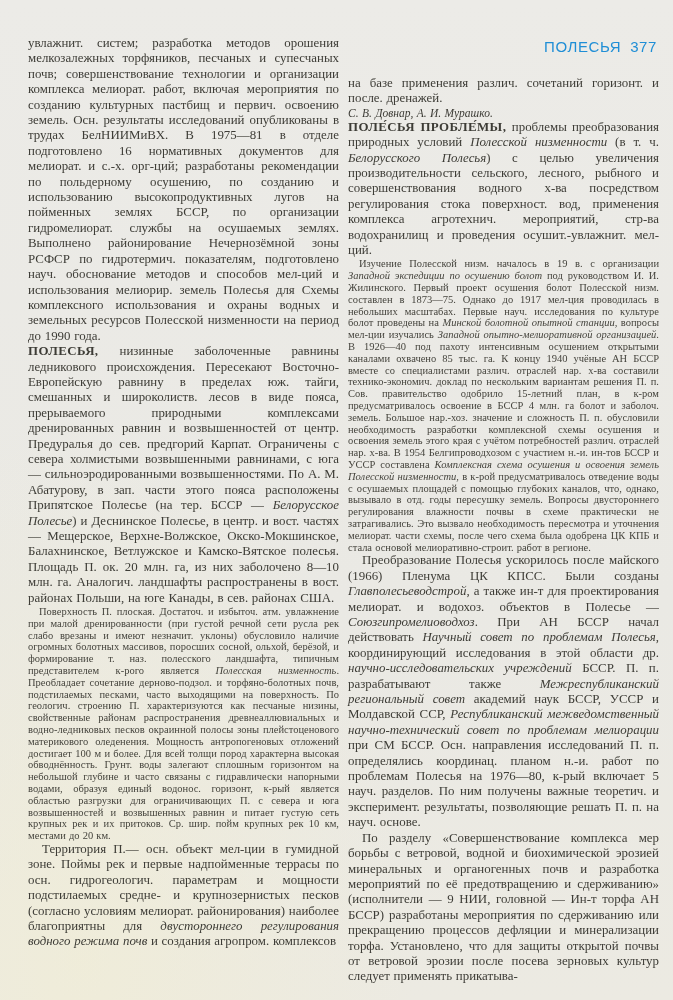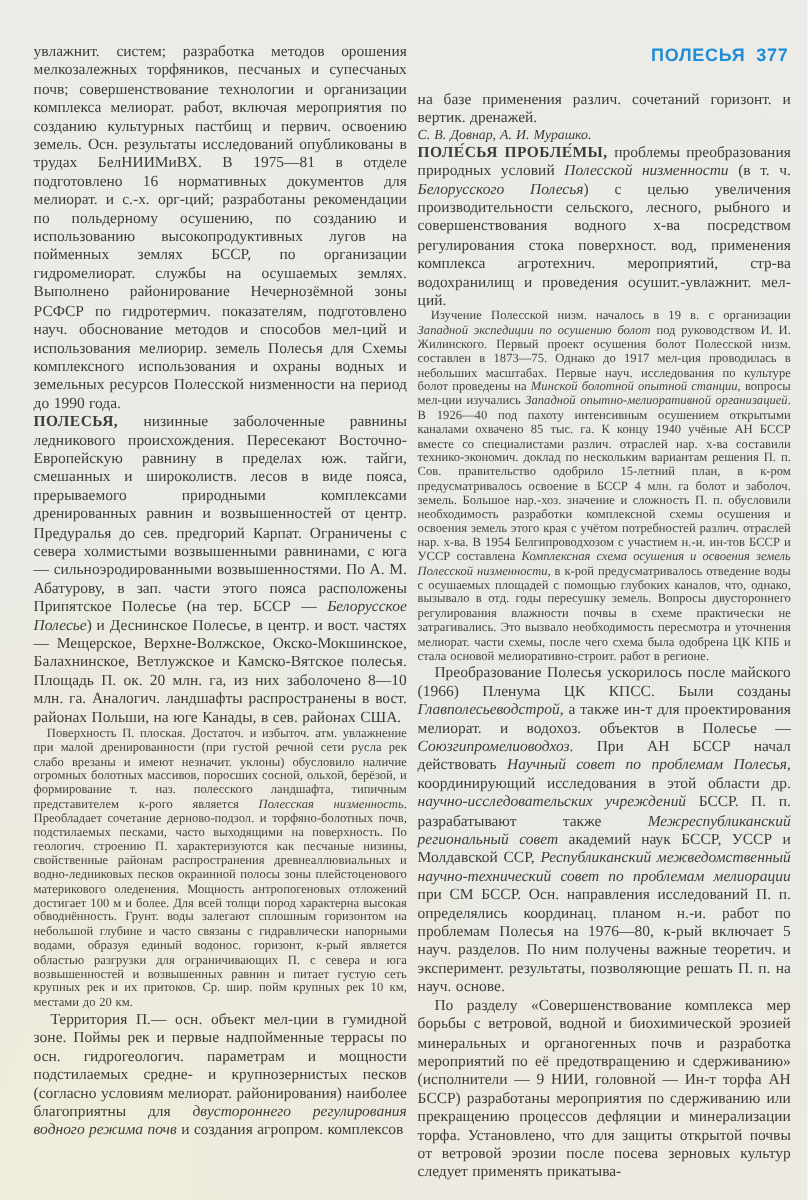--- a/index.html
+++ b/index.html
@@ -20,21 +20,21 @@
     padding: 36px 14px 0 28px;
   }
   .columns {
     display: flex;
     gap: 9px;
   }
   .col { width: 311px; }
 
   .running-head {
     font-family: "Liberation Sans", "DejaVu Sans", sans-serif;
-    font-weight: bold;
+    font-weight: normal;
     font-size: 15px;
     line-height: 17px;
     text-align: right;
     letter-spacing: 0.6px;
     margin: 2px 2px 21px 0;
   }
   .running-head .pageno { margin-left: 9px; }
 
   p.blk {
     margin: 0;
@@ -74,21 +74,21 @@
     <div class="col" id="col-left">
         <p class="blk body-cont"><span>увлажнит. систем; разработка методов орошения мелкозалежных торфяников, песчаных и супесчаных почв; совершенствование технологии и организации комплекса мелиорат. работ, включая мероприятия по созданию культурных пастбищ и первич. освоению земель. Осн. результаты исследований опубликованы в трудах БелНИИМиВХ. В 1975—81 в отделе подготовлено 16 нормативных документов для мелиорат. и с.-х. орг-ций; разработаны рекомендации по польдерному осушению, по созданию и использованию высокопродуктивных лугов на пойменных землях БССР, по организации гидромелиорат. службы на осушаемых землях. Выполнено районирование Нечернозёмной зоны РСФСР по гидротермич. показателям, подготовлено науч. обоснование методов и способов мел-ций и использования мелиорир. земель Полесья для Схемы комплексного использования и охраны водных и земельных ресурсов Полесской низменности на период до 1990 года.</span></p>
         <p class="blk entry"><span class="bold">ПОЛЕСЬЯ, </span><span>низинные заболоченные равнины ледникового происхождения. Пересекают Восточно-Европейскую равнину в пределах юж. тайги, смешанных и широколиств. лесов в виде пояса, прерываемого природными комплексами дренированных равнин и возвышенностей от центр. Предуралья до сев. предгорий Карпат. Ограничены с севера холмистыми возвышенными равнинами, с юга — сильноэродированными возвышенностями. По А. М. Абатурову, в зап. части этого пояса расположены Припятское Полесье (на тер. БССР — </span><span class="italic">Белорусское Полесье</span><span>) и Деснинское Полесье, в центр. и вост. частях — Мещерское, Верхне-Волжское, Окско-Мокшинское, Балахнинское, Ветлужское и Камско-Вятское полесья. Площадь П. ок. 20 млн. га, из них заболочено 8—10 млн. га. Аналогич. ландшафты распространены в вост. районах Польши, на юге Канады, в сев. районах США.</span></p>
         <p class="blk petit"><span>Поверхность П. плоская. Достаточ. и избыточ. атм. увлажнение при малой дренированности (при густой речной сети русла рек слабо врезаны и имеют незначит. уклоны) обусловило наличие огромных болотных массивов, поросших сосной, ольхой, берёзой, и формирование т. наз. полесского ландшафта, типичным представителем к-рого является </span><span class="italic">Полесская низменность</span><span>. Преобладает сочетание дерново-подзол. и торфяно-болотных почв, подстилаемых песками, часто выходящими на поверхность. По геологич. строению П. характеризуются как песчаные низины, свойственные районам распространения древнеаллювиальных и водно-ледниковых песков окраинной полосы зоны плейстоценового материкового оледенения. Мощность антропогеновых отложений достигает 100 м и более. Для всей толщи пород характерна высокая обводнённость. Грунт. воды залегают сплошным горизонтом на небольшой глубине и часто связаны с гидравлически напорными водами, образуя единый водонос. горизонт, к-рый является областью разгрузки для ограничивающих П. с севера и юга возвышенностей и возвышенных равнин и питает густую сеть крупных рек и их притоков. Ср. шир. пойм крупных рек 10 км, местами до 20 км.</span></p>
         <p class="blk body"><span>Территория П.— осн. объект мел-ции в гумидной зоне. Поймы рек и первые надпойменные террасы по осн. гидрогеологич. параметрам и мощности подстилаемых средне- и крупнозернистых песков (согласно условиям мелиорат. районирования) наиболее благоприятны для </span><span class="italic">двустороннего регулирования водного режима почв</span><span> и создания агропром. комплексов</span></p>
       </div>
     <div class="col" id="col-right">
       <div class="running-head" style="color: rgb(31, 142, 214);">
         <span>ПОЛЕСЬЯ</span><span class="pageno">377</span>
       </div>
-    <p class="blk body-cont"><span>на базе применения различ. сочетаний горизонт. и вертик. дренажей.</span></p>
+    <p class="blk body-cont"><span>на базе применения различ. сочетаний горизонт. и после. дренажей.</span></p>
         <p class="blk byline"><span class="italic">С. В. Довнар, А. И. Мурашко.</span></p>
         <p class="blk entry"><span class="bold">ПОЛЕ́СЬЯ ПРОБЛЕ́МЫ, </span><span>проблемы преобразования природных условий </span><span class="italic">Полесской низменности</span><span> (в т. ч. </span><span class="italic">Белорусского Полесья</span><span>) с целью увеличения производительности сельского, лесного, рыбного и совершенствования водного х-ва посредством регулирования стока поверхност. вод, применения комплекса агротехнич. мероприятий, стр-ва водохранилищ и проведения осушит.-увлажнит. мел-ций.</span></p>
         <p class="blk petit"><span>Изучение Полесской низм. началось в 19 в. с организации </span><span class="italic">Западной экспедиции по осушению болот</span><span> под руководством И. И. Жилинского. Первый проект осушения болот Полесской низм. составлен в 1873—75. Однако до 1917 мел-ция проводилась в небольших масштабах. Первые науч. исследования по культуре болот проведены на </span><span class="italic">Минской болотной опытной станции</span><span>, вопросы мел-ции изучались </span><span class="italic">Западной опытно-мелиоративной организацией</span><span>. В 1926—40 под пахоту интенсивным осушением открытыми каналами охвачено 85 тыс. га. К концу 1940 учёные АН БССР вместе со специалистами различ. отраслей нар. х-ва составили технико-экономич. доклад по нескольким вариантам решения П. п. Сов. правительство одобрило 15-летний план, в к-ром предусматривалось освоение в БССР 4 млн. га болот и заболоч. земель. Большое нар.-хоз. значение и сложность П. п. обусловили необходимость разработки комплексной схемы осушения и освоения земель этого края с учётом потребностей различ. отраслей нар. х-ва. В 1954 Белгипроводхозом с участием н.-и. ин-тов БССР и УССР составлена </span><span class="italic">Комплексная схема осушения и освоения земель Полесской низменности</span><span>, в к-рой предусматривалось отведение воды с осушаемых площадей с помощью глубоких каналов, что, однако, вызывало в отд. годы пересушку земель. Вопросы двустороннего регулирования влажности почвы в схеме практически не затрагивались. Это вызвало необходимость пересмотра и уточнения мелиорат. части схемы, после чего схема была одобрена ЦК КПБ и стала основой мелиоративно-строит. работ в регионе.</span></p>
         <p class="blk body"><span>Преобразование Полесья ускорилось после майского (1966) Пленума ЦК КПСС. Были созданы </span><span class="italic">Главполесьеводстрой</span><span>, а также ин-т для проектирования мелиорат. и водохоз. объектов в Полесье — </span><span class="italic">Союзгипромелиоводхоз</span><span>. При АН БССР начал действовать </span><span class="italic">Научный совет по проблемам Полесья</span><span>, координирующий исследования в этой области др. </span><span class="italic">научно-исследовательских учреждений</span><span> БССР. П. п. разрабатывают также </span><span class="italic">Межреспубликанский региональный совет</span><span> академий наук БССР, УССР и Молдавской ССР, </span><span class="italic">Республиканский межведомственный научно-технический совет по проблемам мелиорации</span><span> при СМ БССР. Осн. направления исследований П. п. определялись координац. планом н.-и. работ по проблемам Полесья на 1976—80, к-рый включает 5 науч. разделов. По ним получены важные теоретич. и эксперимент. результаты, позволяющие решать П. п. на науч. основе.</span></p>
         <p class="blk body"><span>По разделу «Совершенствование комплекса мер борьбы с ветровой, водной и биохимической эрозией минеральных и органогенных почв и разработка мероприятий по её предотвращению и сдерживанию» (исполнители — 9 НИИ, головной — Ин-т торфа АН БССР) разработаны мероприятия по сдерживанию или прекращению процессов дефляции и минерализации торфа. Установлено, что для защиты открытой почвы от ветровой эрозии после посева зерновых культур следует применять прикатыва-</span></p>
       </div>
   </div>
 </div>
 
 </body></html>

